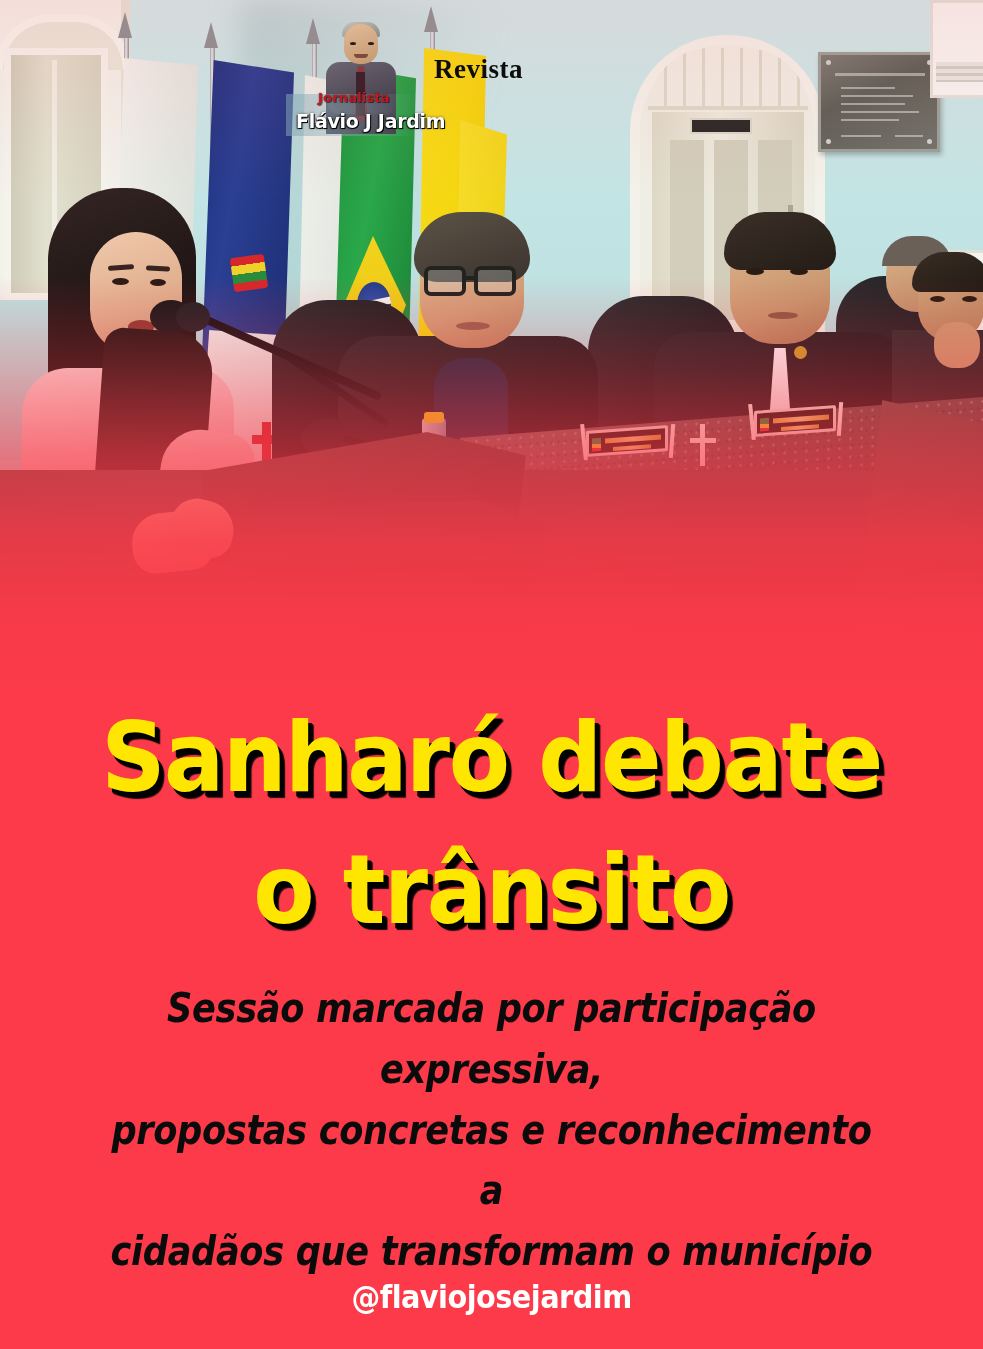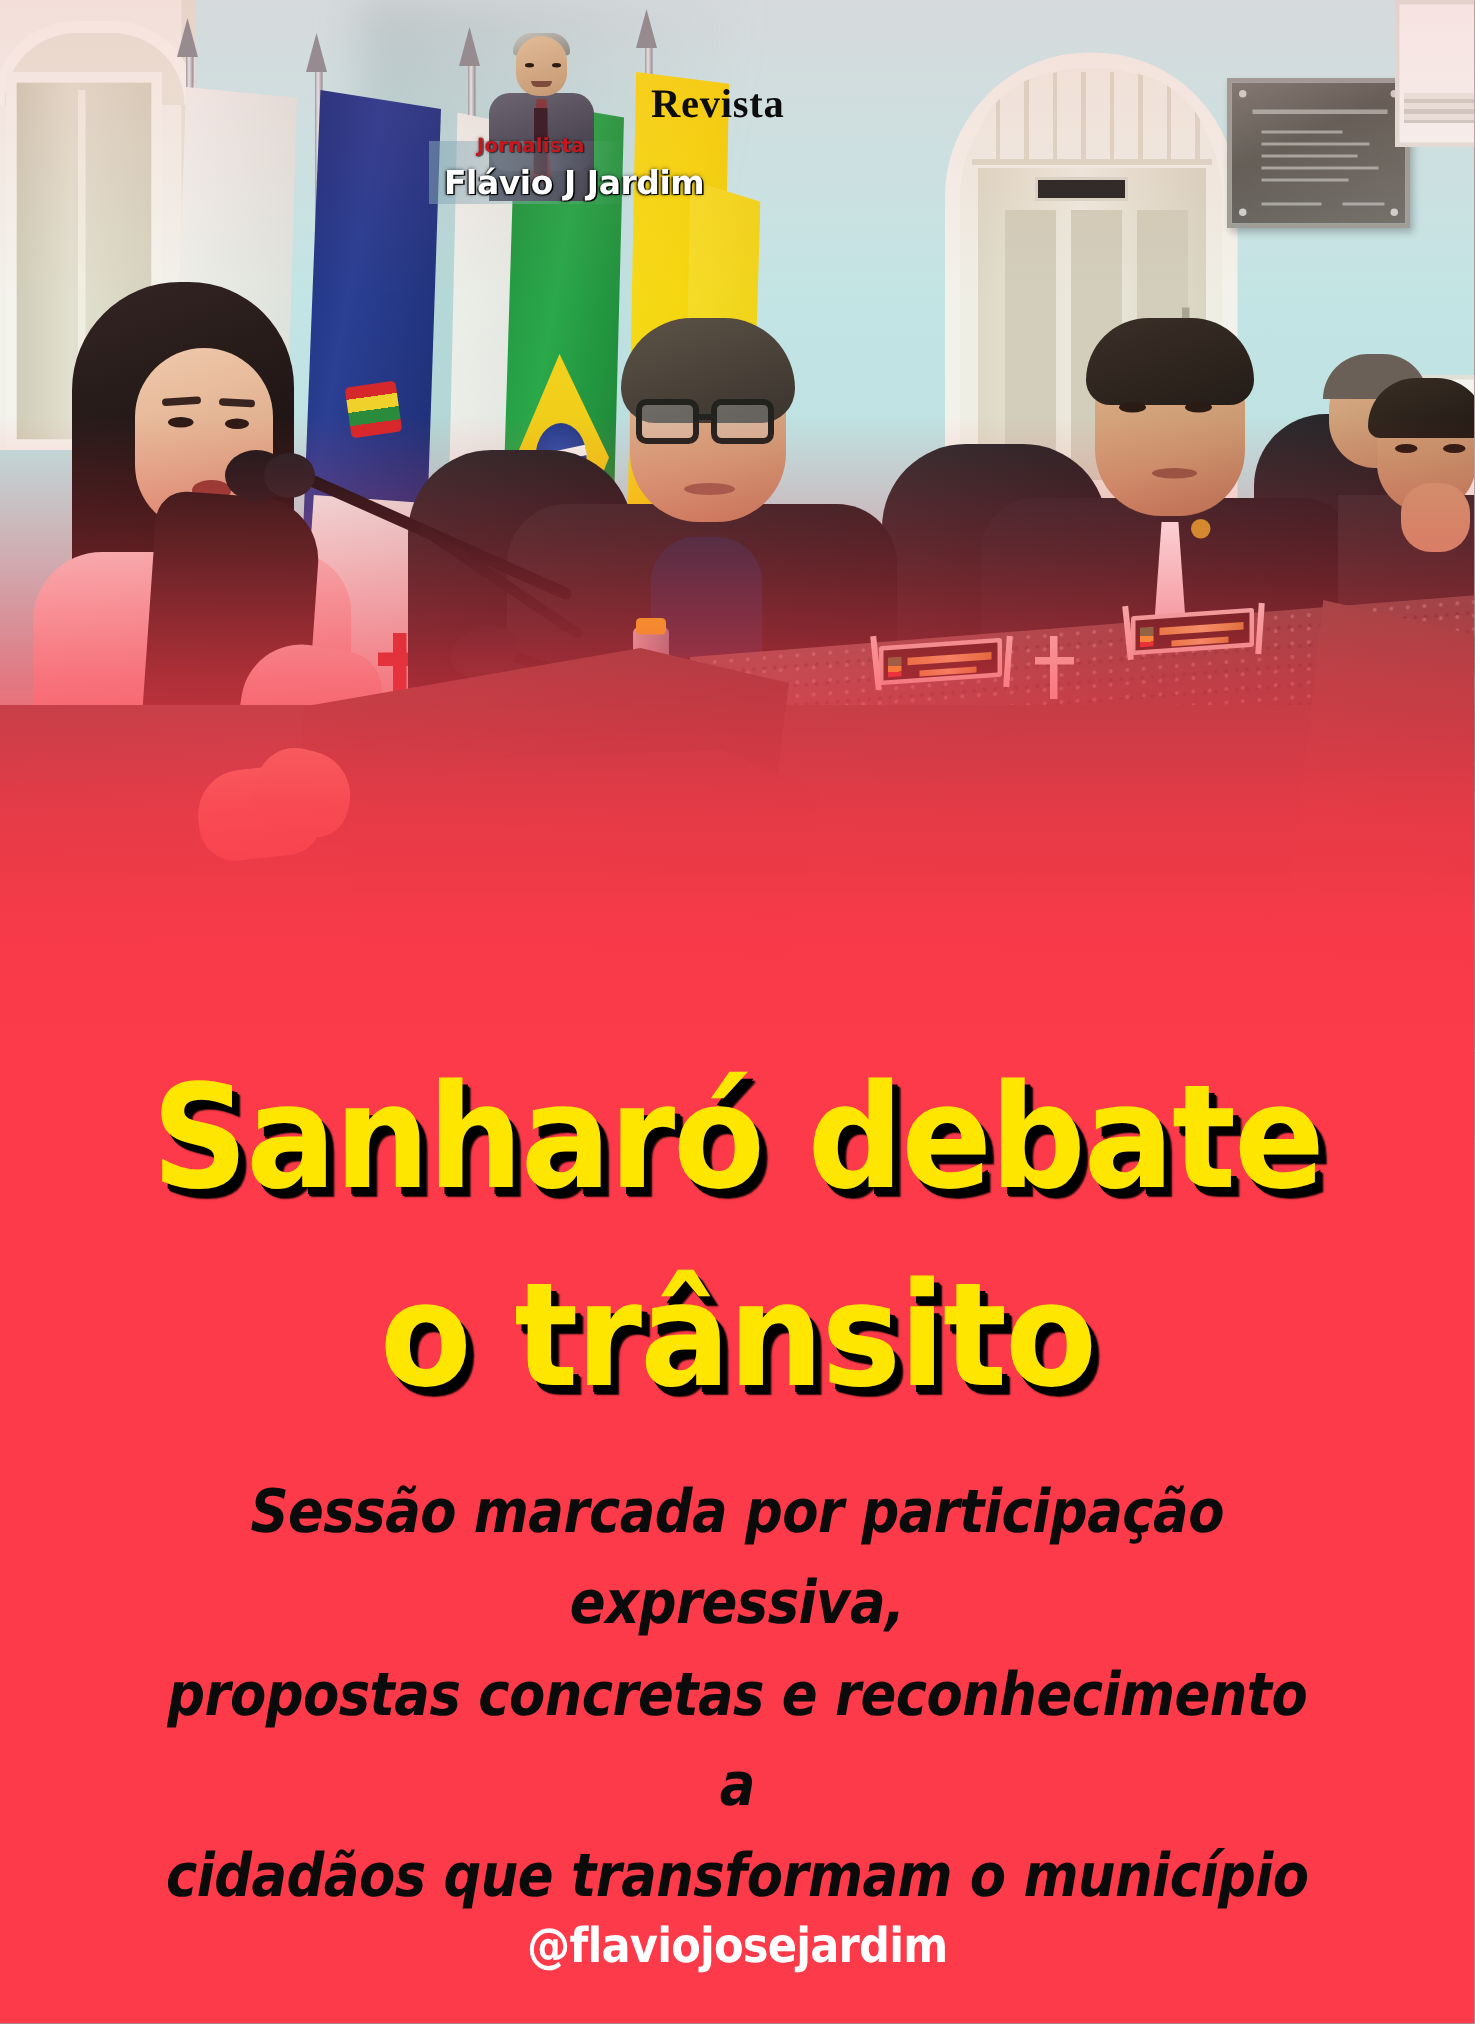--- a/index.html
+++ b/index.html
@@ -397,21 +397,21 @@
   }
   .lbl-jornalista{
     position:absolute; left:32px; top:82px;
     color:#C8161D; font-weight:bold; font-size:13px;
     font-family:"DejaVu Sans", sans-serif;
     letter-spacing:.2px;
     text-shadow:0 0 2px rgba(0,0,0,.6), 1px 1px 0 rgba(0,0,0,.45);
   }
   .lbl-flavio{
     position:absolute; left:10px; top:102px;
-    color:#ffffff; font-weight:bold; font-size:22px;
+    color:#ffffff; font-weight:bold; font-size:19px;
     font-family:"DejaVu Sans", sans-serif;
     letter-spacing:-.3px;
     text-shadow:1px 1px 0 #000, -1px 1px 1px rgba(0,0,0,.7), 0 0 3px rgba(0,0,0,.55);
     white-space:nowrap;
   }
   .lbl-revista{
     position:absolute; left:148px; top:46px;
     font-family:"Liberation Serif", serif;
     font-weight:bold; font-size:27px; color:#0d0d0d;
     letter-spacing:.5px;

